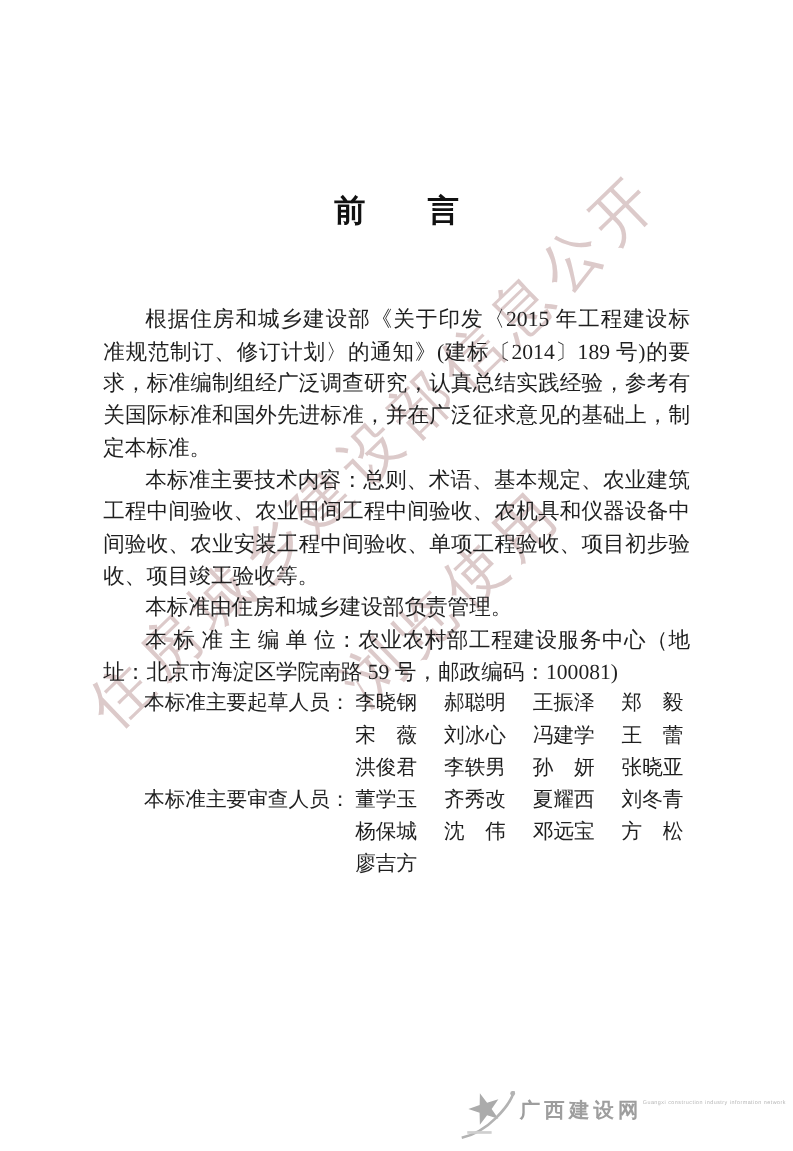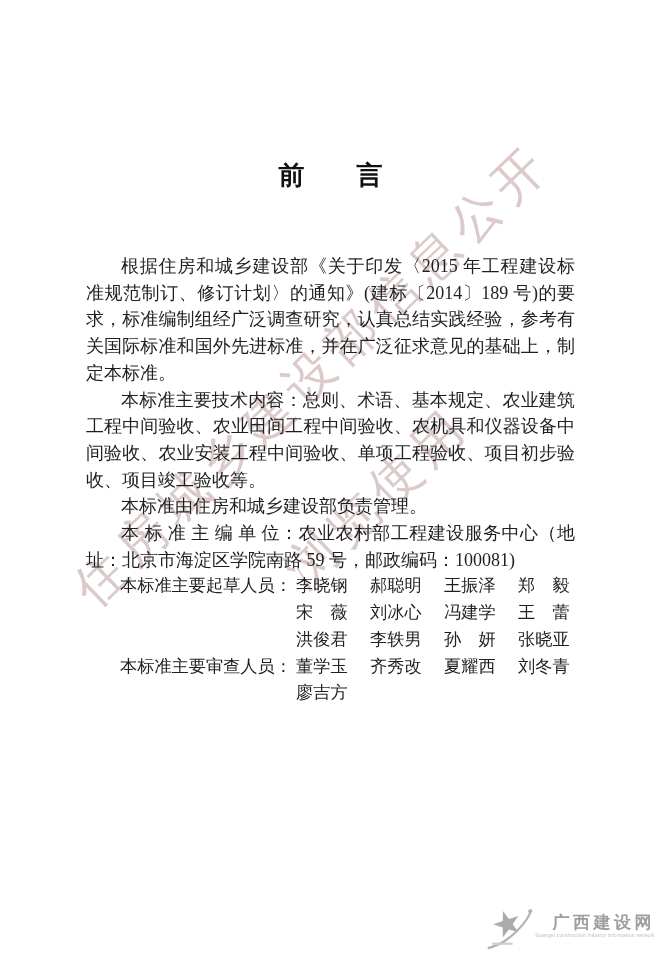--- a/index.html
+++ b/index.html
@@ -75,21 +75,21 @@
   }
   
   .logo{
     position:absolute;
     z-index:2;
     right:6px;bottom:6px;
     display:flex;
     align-items:center;
     gap:3px;
   }
-  .logo-textcol{display:flex;flex-direction:column;align-items:flex-end;}
+  .logo-textcol{display:flex;flex-direction:row;align-items:flex-start;}
   .logo-title{
     font-size:17px;
     letter-spacing:3.5px;
     font-weight:600;
     color:#9e9e9e;
     line-height:20px;
     white-space:nowrap;
   }
   .logo-sub{
     font-size:4.5px;
@@ -141,20 +141,27 @@
 
     <div class="nrow">
       <span class="nlabel">本标准主要审查人员：</span>
       <span class="ncell">董学玉</span>
       <span class="ncell">齐秀改</span>
       <span class="ncell">夏耀西</span>
       <span class="ncell">刘冬青</span>
     </div>
     <div class="nrow">
       <span class="nlabel"></span>
+      <span class="ncell">杨保城</span>
+      <span class="ncell">沈　伟</span>
+      <span class="ncell">邓远宝</span>
+      <span class="ncell">方　松</span>
+    </div>
+    <div class="nrow">
+      <span class="nlabel"></span>
       <span class="ncell">廖吉方</span>
       <span class="ncell"></span>
       <span class="ncell"></span>
       <span class="ncell"></span>
     </div>
 
   </div>
 
   <div class="logo">
     <span style="display:inline-block;width:48px;height:54px;">

